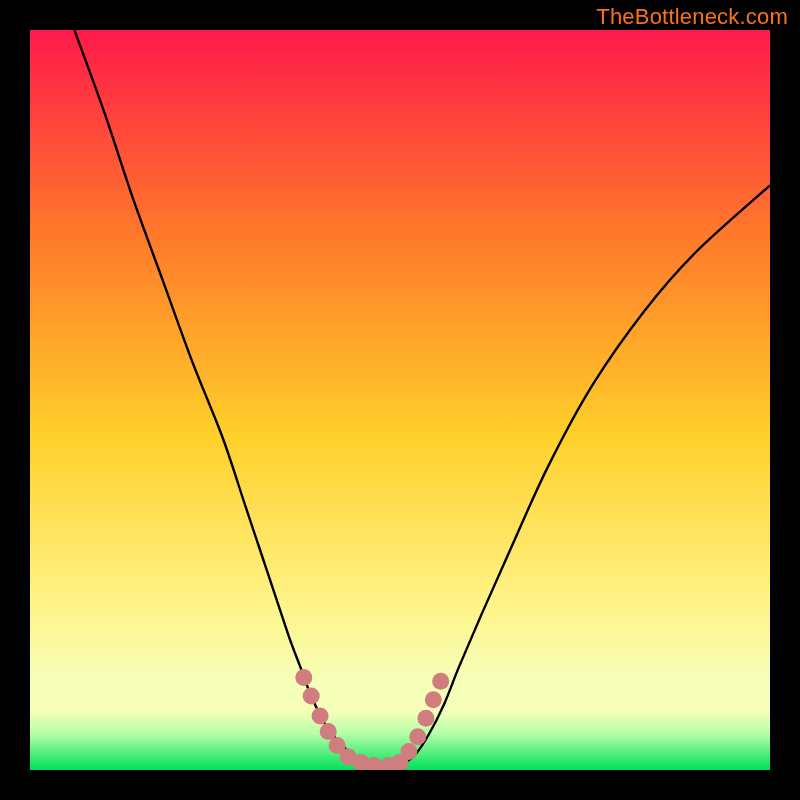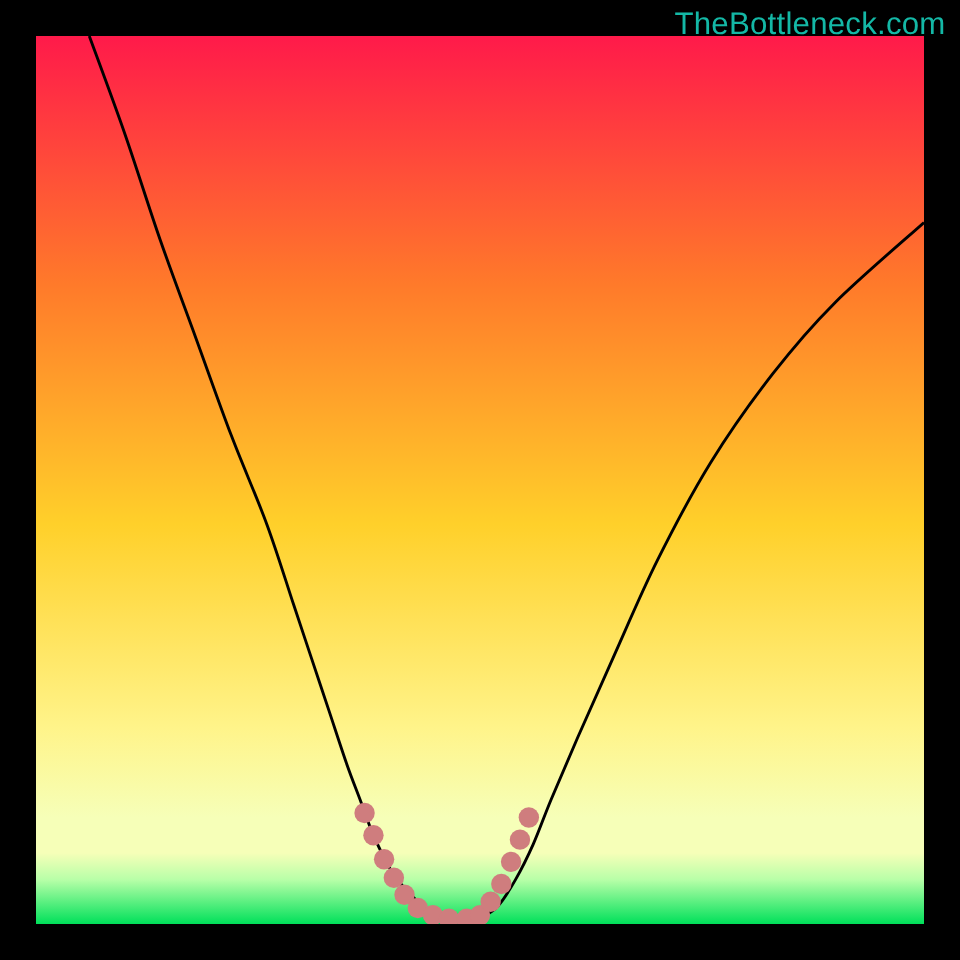--- a/index.html
+++ b/index.html
@@ -14,22 +14,22 @@
     position: relative;
     width: 800px;
     height: 800px;
     background: #000;
   }
   .watermark {
     position: absolute;
     top: 4px;
     right: 12px;
     font-family: Arial, Helvetica, sans-serif;
-    font-size: 26px;
-    color: #14b8a6;
+    font-size: 22px;
+    color: #f97316;
     letter-spacing: 0.2px;
     z-index: 10;
   }
   .plot-area {
     position: absolute;
     z-index: 1;
   }
   svg.curves {
     position: absolute;
     z-index: 3;

